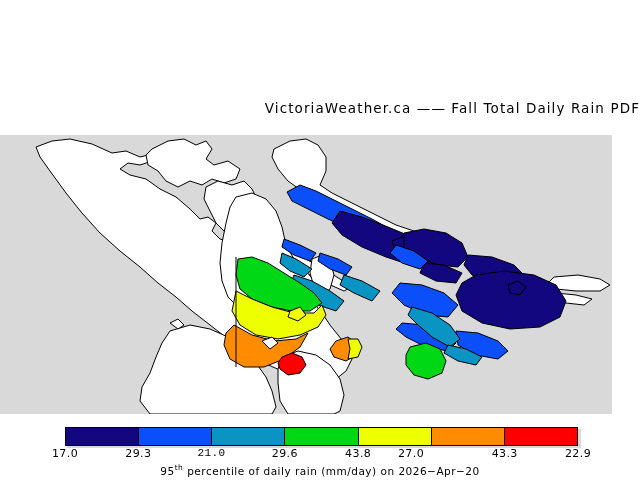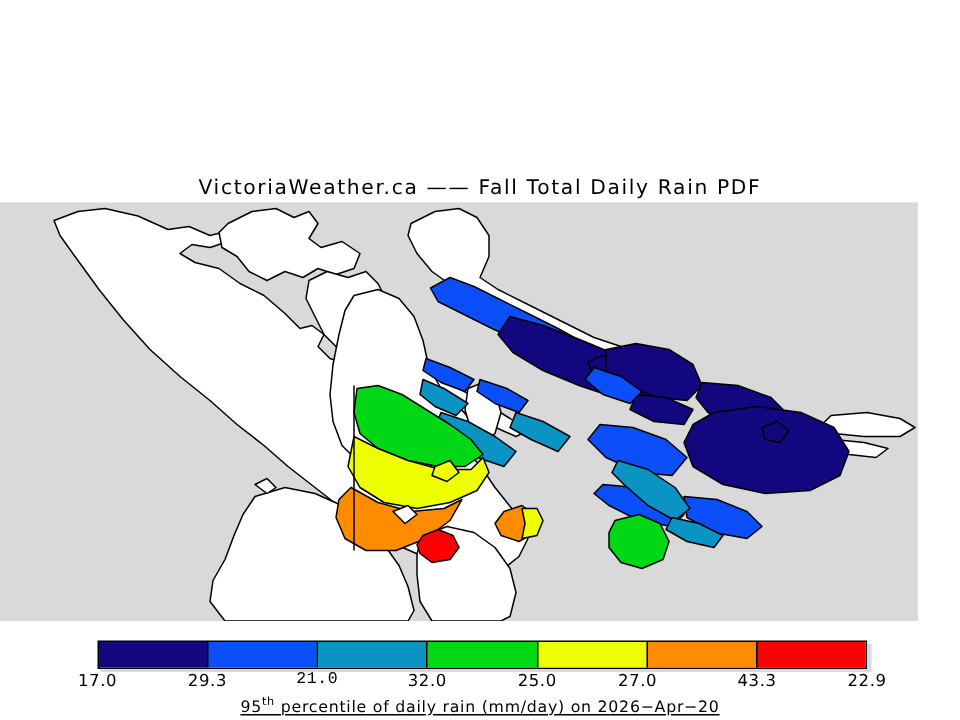--- a/index.html
+++ b/index.html
@@ -6,22 +6,22 @@
   body{
     width:640px;height:480px;
     background:#ffffff;
     font-family:"DejaVu Sans", sans-serif;
     overflow:hidden;
     position:relative;
   }
   
   #title{
     position:absolute;
-    left:0;top:117px;width:640px;
-    text-align:center;
+    left:0;top:100px;width:640px;
+    text-align:right;
     font-family:"DejaVu Sans", sans-serif;
     font-size:13.5px;
     letter-spacing:1.1px;
     color:#000000;
     white-space:pre;
   }
   
   #map-panel{
     position:absolute;
     left:0px;top:135px;
@@ -71,21 +71,20 @@
   }
   #cb-caption{
     position:absolute;
     left:0;top:39px;width:640px;
     text-align:center;
     font-family:"DejaVu Sans", sans-serif;
     font-size:10.5px;
     letter-spacing:0.5px;
     color:#000000;
     white-space:pre;
-    text-decoration:underline;
   }
   #cb-caption sup{font-size:7.5px;vertical-align:super;}
 </style>
 </head>
 <body>
 
 <div id="title">VictoriaWeather.ca —— Fall Total Daily Rain PDF</div>
 
 <div id="map-panel">
   <svg id="map-svg" width="612" height="279" viewBox="0 0 612 279">
@@ -216,21 +215,21 @@
     <div class="cbseg" style="background: rgb(0, 216, 22);"></div>
     <div class="cbseg" style="background: rgb(238, 255, 0);"></div>
     <div class="cbseg" style="background: rgb(255, 140, 0);"></div>
     <div class="cbseg" style="background: rgb(254, 0, 0);"></div>
   </div>
 
   <div id="ticklabels">
     <span class="tick" style="left: 65px;">17.0</span>
     <span class="tick" style="left: 138.286px;">29.3</span>
     <span class="tick" style="left: 211.571px; font-family: Liberation Mono, monospace;">21.0</span>
-    <span class="tick" style="left: 284.857px;">32.0</span>
-    <span class="tick" style="left: 358.143px;">25.0</span>
-    <span class="tick" style="left: 425px;">27.0</span>
+    <span class="tick" style="left: 284.857px;">29.6</span>
+    <span class="tick" style="left: 358.143px;">43.8</span>
+    <span class="tick" style="left: 411px;">27.0</span>
     <span class="tick" style="left: 504.714px;">43.3</span>
     <span class="tick" style="left: 578px;">22.9</span>
   </div>
 
   <div id="cb-caption"><span>95</span><sup>th</sup><span> percentile of daily rain (mm/day) on 2026−Apr−20</span></div>
 </div>
 
 </body></html>

